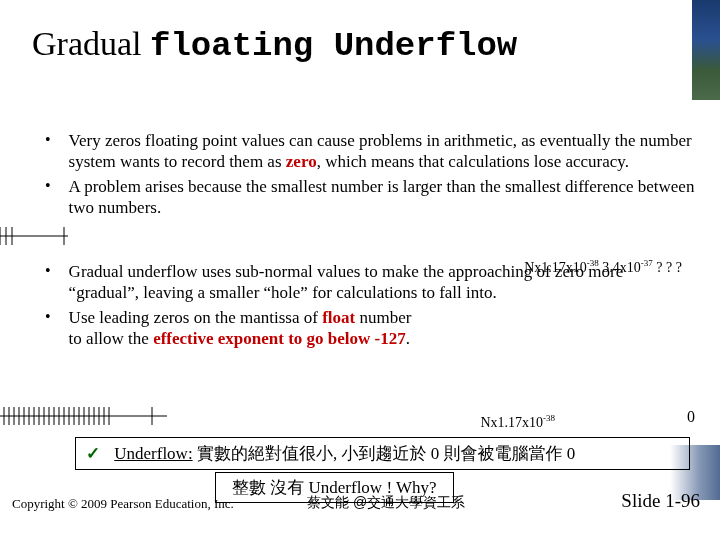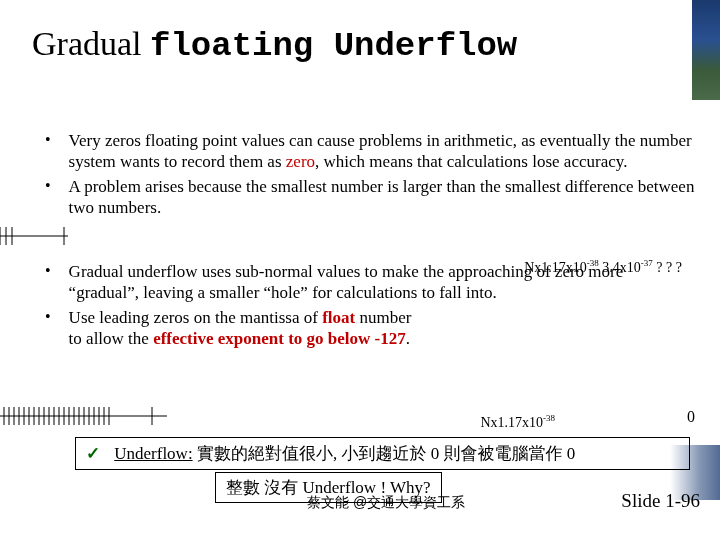--- a/index.html
+++ b/index.html
@@ -44,21 +44,21 @@
     position: absolute;
     top: 130px;
     left: 45px;
     right: 25px;
     font-size: 17px;
     line-height: 1.25;
   }
   ul.top { list-style: none; }
   ul.top > li { display: flex; margin-bottom: 3px; }
   ul.top > li::before { content: "•"; margin-right: 18px; font-size: 16px; }
-  .zero { color: #c00000; font-weight: normal; text-align: center; }
+  .zero { color: #c00000; font-weight: bold; text-align: center; }
   .float { color: #c00000; font-weight: bold; }
   .eff { color: #c00000; font-weight: bold; text-align: right; }
   .ticks1 {
     position: absolute;
     top: 225px;
     right: 62px;
   }
   .ticks2 {
     position: absolute;
     top: 383px;
@@ -101,21 +101,21 @@
     position: absolute;
     top: 437px;
     left: 75px;
     right: 30px;
   }
   .box2 {
     position: absolute;
     top: 472px;
     left: 215px;
     border: 1px solid #000;
-    padding: 3px 10px;
+    padding: 3px 16px;
     font-size: 17px;
     text-align: right;
   }
   .copyright {
     position: absolute;
     bottom: 28px;
     left: 12px;
     font-size: 13px;
   }
   .author {
@@ -240,15 +240,16 @@
 
   <div class="box1 boxed">
     <span class="chk">✓</span>
     <span>
       <u>Underflow:</u><span> 實數的絕對值很小, 小到趨近於 0 則會被電腦當作 0</span>
     </span>
   </div>
 
   <div class="box2">整數 沒有 Underflow ! Why?</div>
 
+  <div class="copyright">Copyright © 2009 Pearson Education, Inc.</div>
   <div class="author">蔡文能 @交通大學資工系</div>
   <div class="slidenum">Slide 1-96</div>
 </div>
 
 </body></html>

